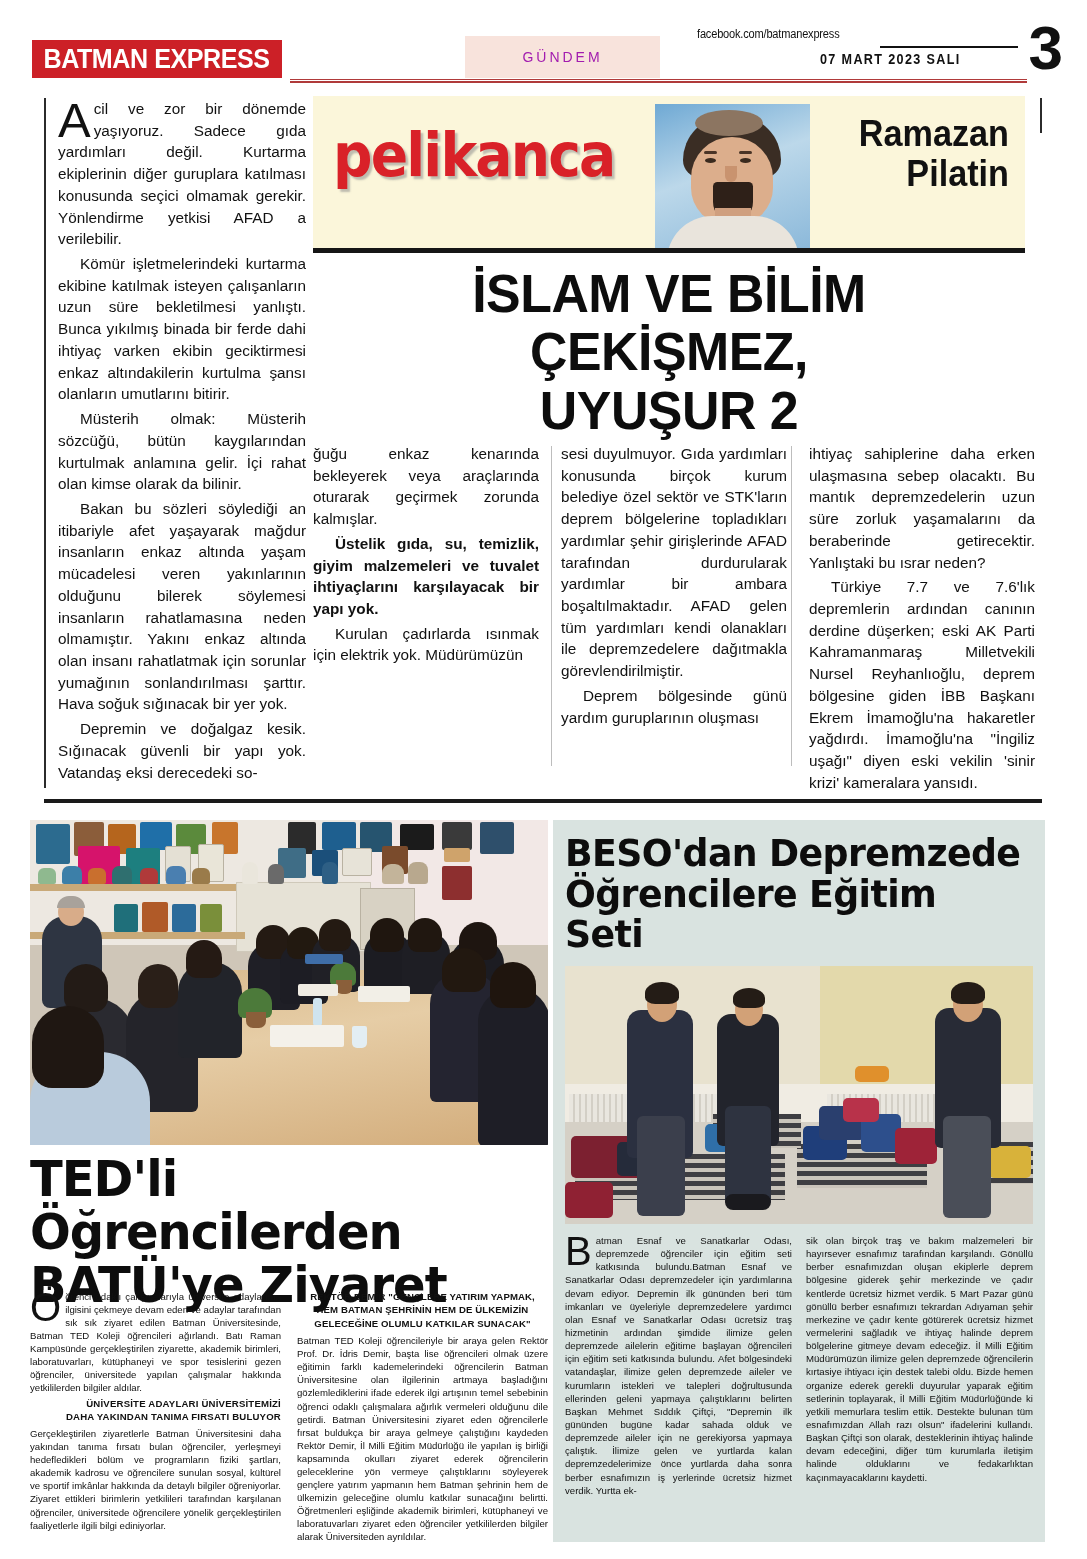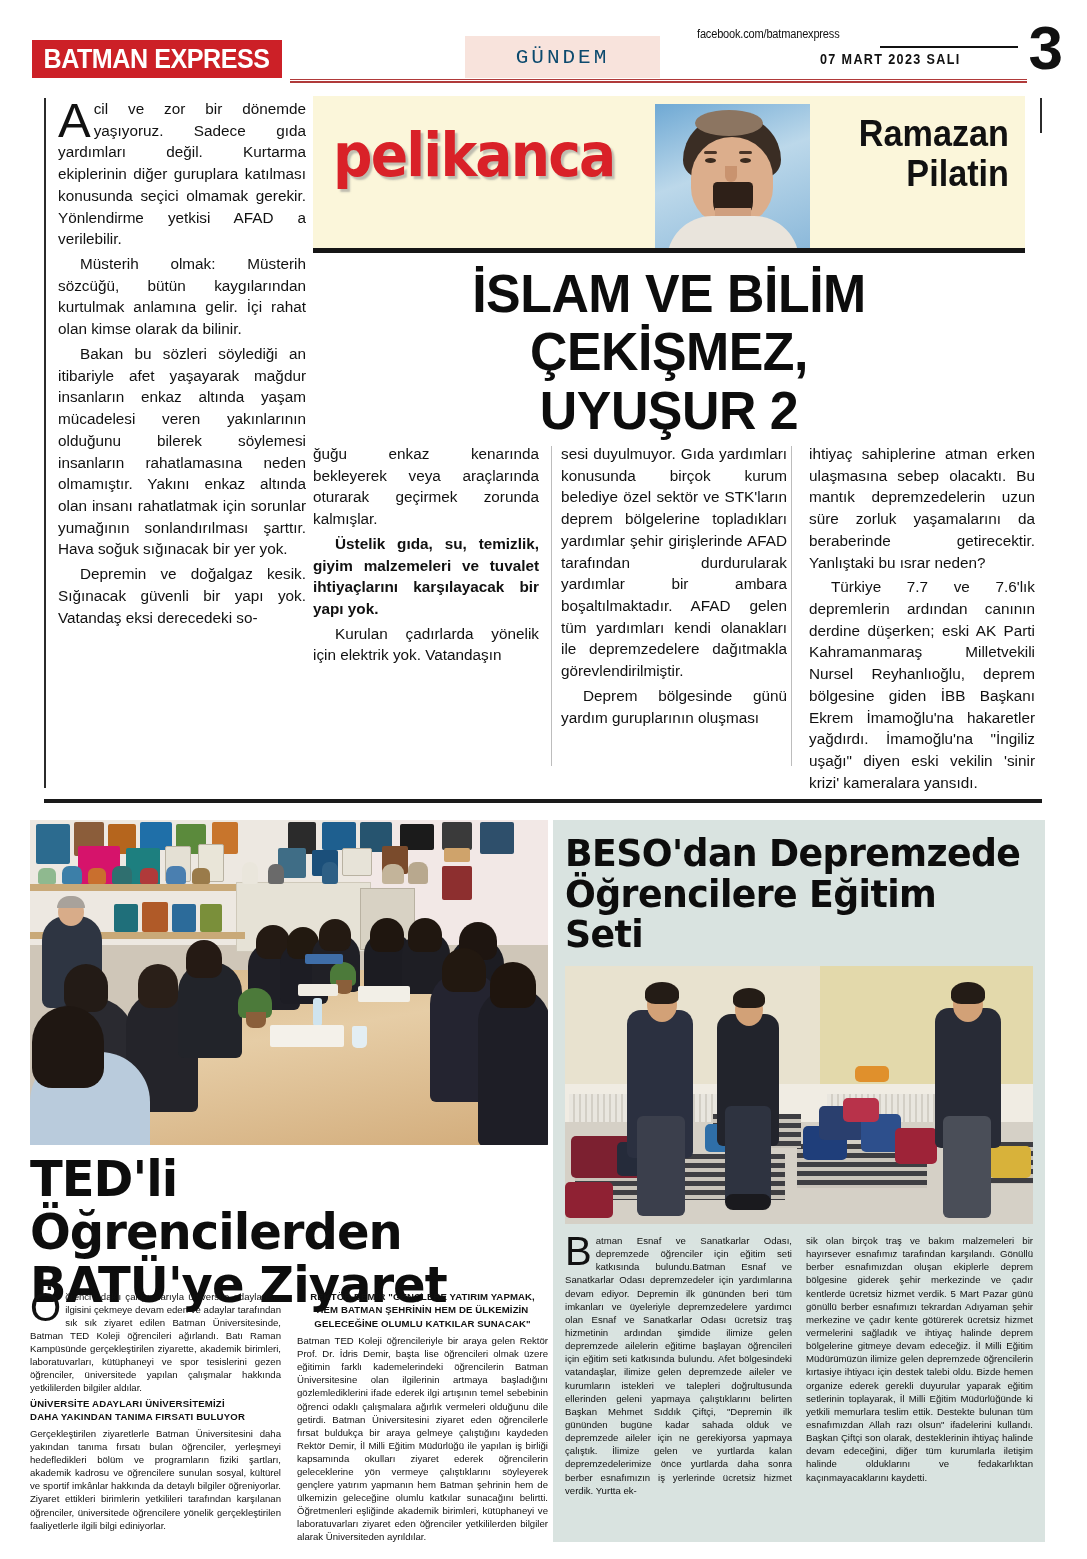--- a/index.html
+++ b/index.html
@@ -29,22 +29,22 @@
     font-family:"Liberation Sans", sans-serif;
     transform:scaleX(0.93);
     white-space:nowrap;
   }
   .gundem-band {
     position:absolute; left:465px; top:36px; width:195px; height:42px;
     background:#f8e3dc;
     display:flex; align-items:center; justify-content:center;
   }
   .gundem-text {
-    font-size:21px; letter-spacing:3px; color:#0c4a6e;
-    font-family:Liberation Mono, monospace;
+    font-size:14px; letter-spacing:3px; color:#a21caf;
+    font-family:Liberation Sans, sans-serif;
   }
   .fb-url {
     position:absolute; left:697px; top:27px;
     font-size:12px; color:#111; letter-spacing:-0.2px;
     transform:scaleX(0.92); transform-origin:left center;
   }
   .masthead-rule {
     position:absolute; left:880px; top:46px; width:138px; height:0;
     border-top:2px solid #111;
   }
@@ -223,21 +223,21 @@
     position:absolute; left:0; top:470px; width:518px;
     display:flex; gap:16px;
   }
   .alc { width:251px; font-size:9.6px; line-height:1.36; text-align:justify; color:#111; }
   .alc p { margin:0 0 2px 0; }
   .alc p.ind { text-indent:0; }
   .alc .dropcap-o {
     float:left; font-size:40px; line-height:31px; padding:2px 4px 0 0;
   }
   .alc .subhead {
-    text-align:left; font-weight:bold; font-size:9.6px;
+    text-align:right; font-weight:bold; font-size:9.6px;
     letter-spacing:0.2px; margin:4px 0 3px 0; line-height:1.35;
   }
   .alc .kicker {
     text-align:center; font-weight:bold; font-size:9.6px;
     letter-spacing:0.1px; margin:0 0 4px 0; line-height:1.4;
   }
 
   
   .art-right {
     position:absolute; left:553px; top:820px; width:492px; height:722px;
@@ -292,20 +292,21 @@
   <div class="red-rule"></div>
 </div>
 
 <div class="opinion">
 
   <div class="vrule-left"></div>
   <div class="vrule-right"></div>
 
   <div class="col-left">
     <p class="first"><span class="dropcap-a">A</span><span>cil ve zor bir dönemde yaşıyoruz. Sadece gıda yardımları değil. Kurtarma ekiplerinin diğer guruplara katılması konusunda seçici olmamak gerekir. Yönlendirme yetkisi AFAD a verilebilir.</span></p>
+    <p>Kömür işletmelerindeki kurtarma ekibine katılmak isteyen çalışanların uzun süre bekletilmesi yanlıştı. Bunca yıkılmış binada bir ferde dahi ihtiyaç varken ekibin geciktirmesi enkaz altındakilerin kurtulma şansı olanların umutlarını bitirir.</p>
     <p>Müsterih olmak: Müsterih sözcüğü, bütün kaygılarından kurtulmak anlamına gelir. İçi rahat olan kimse olarak da bilinir.</p>
     <p>Bakan bu sözleri söylediği an itibariyle afet yaşayarak mağdur insanların enkaz altında yaşam mücadelesi veren yakınlarının olduğunu bilerek söylemesi insanların rahatlamasına neden olmamıştır. Yakını enkaz altında olan insanı rahatlatmak için sorunlar yumağının sonlandırılması şarttır. Hava soğuk sığınacak bir yer yok.</p>
     <p>Depremin ve doğalgaz kesik. Sığınacak güvenli bir yapı yok. Vatandaş eksi derecedeki so-</p>
   </div>
 
   <div class="banner">
     <div class="pelikanca">pelikanca</div>
     <div class="portrait">
       <div class="p-hair"></div>
       <div class="p-hair-hi"></div>
@@ -332,28 +333,28 @@
     <div>UYUŞUR 2</div>
   </div>
 
   <div class="colsep colsep1"></div>
   <div class="colsep colsep2"></div>
 
   <div class="opinion-cols">
     <div class="oc">
       <p class="cont">ğuğu enkaz kenarında bekleyerek veya araçlarında oturarak geçirmek zorunda kalmışlar.</p>
       <p class="bold">Üstelik gıda, su, temizlik, giyim malzemeleri ve tuvalet ihtiyaçlarını karşılayacak bir yapı yok.</p>
-      <p>Kurulan çadırlarda yönelik için elektrik yok. Vatandaşın</p>
+      <p>Kurulan çadırlarda ısınmak için elektrik yok. Müdürümüzün</p>
     </div>
     <div class="oc">
       <p class="cont">sesi duyulmuyor. Gıda yardımları konusunda birçok kurum belediye özel sektör ve STK'ların deprem bölgelerine topladıkları yardımlar şehir girişlerinde AFAD tarafından durdurularak yardımlar bir ambara boşaltılmaktadır. AFAD gelen tüm yardımları kendi olanakları ile depremzedelere dağıtmakla görevlendirilmiştir.</p>
       <p>Deprem bölgesinde günü yardım guruplarının oluşması</p>
     </div>
     <div class="oc">
-      <p class="cont">ihtiyaç sahiplerine atman erken ulaşmasına sebep olacaktı. Bu mantık depremzedelerin uzun süre zorluk yaşamalarını da beraberinde getirecektir. Yanlıştaki bu ısrar neden?</p>
+      <p class="cont">ihtiyaç sahiplerine daha erken ulaşmasına sebep olacaktı. Bu mantık depremzedelerin uzun süre zorluk yaşamalarını da beraberinde getirecektir. Yanlıştaki bu ısrar neden?</p>
       <p>Türkiye 7.7 ve 7.6'lık depremlerin ardından canının derdine düşerken; eski AK Parti Kahramanmaraş Milletvekili Nursel Reyhanlıoğlu, deprem bölgesine giden İBB Başkanı Ekrem İmamoğlu'na hakaretler yağdırdı. İmamoğlu'na "İngiliz uşağı" diyen eski vekilin 'sinir krizi' kameralara yansıdı.</p>
     </div>
   </div>
 
   <div class="bottom-rule"></div>
 </div>
 
 <div class="art-left">
 
   <div class="photo1">

